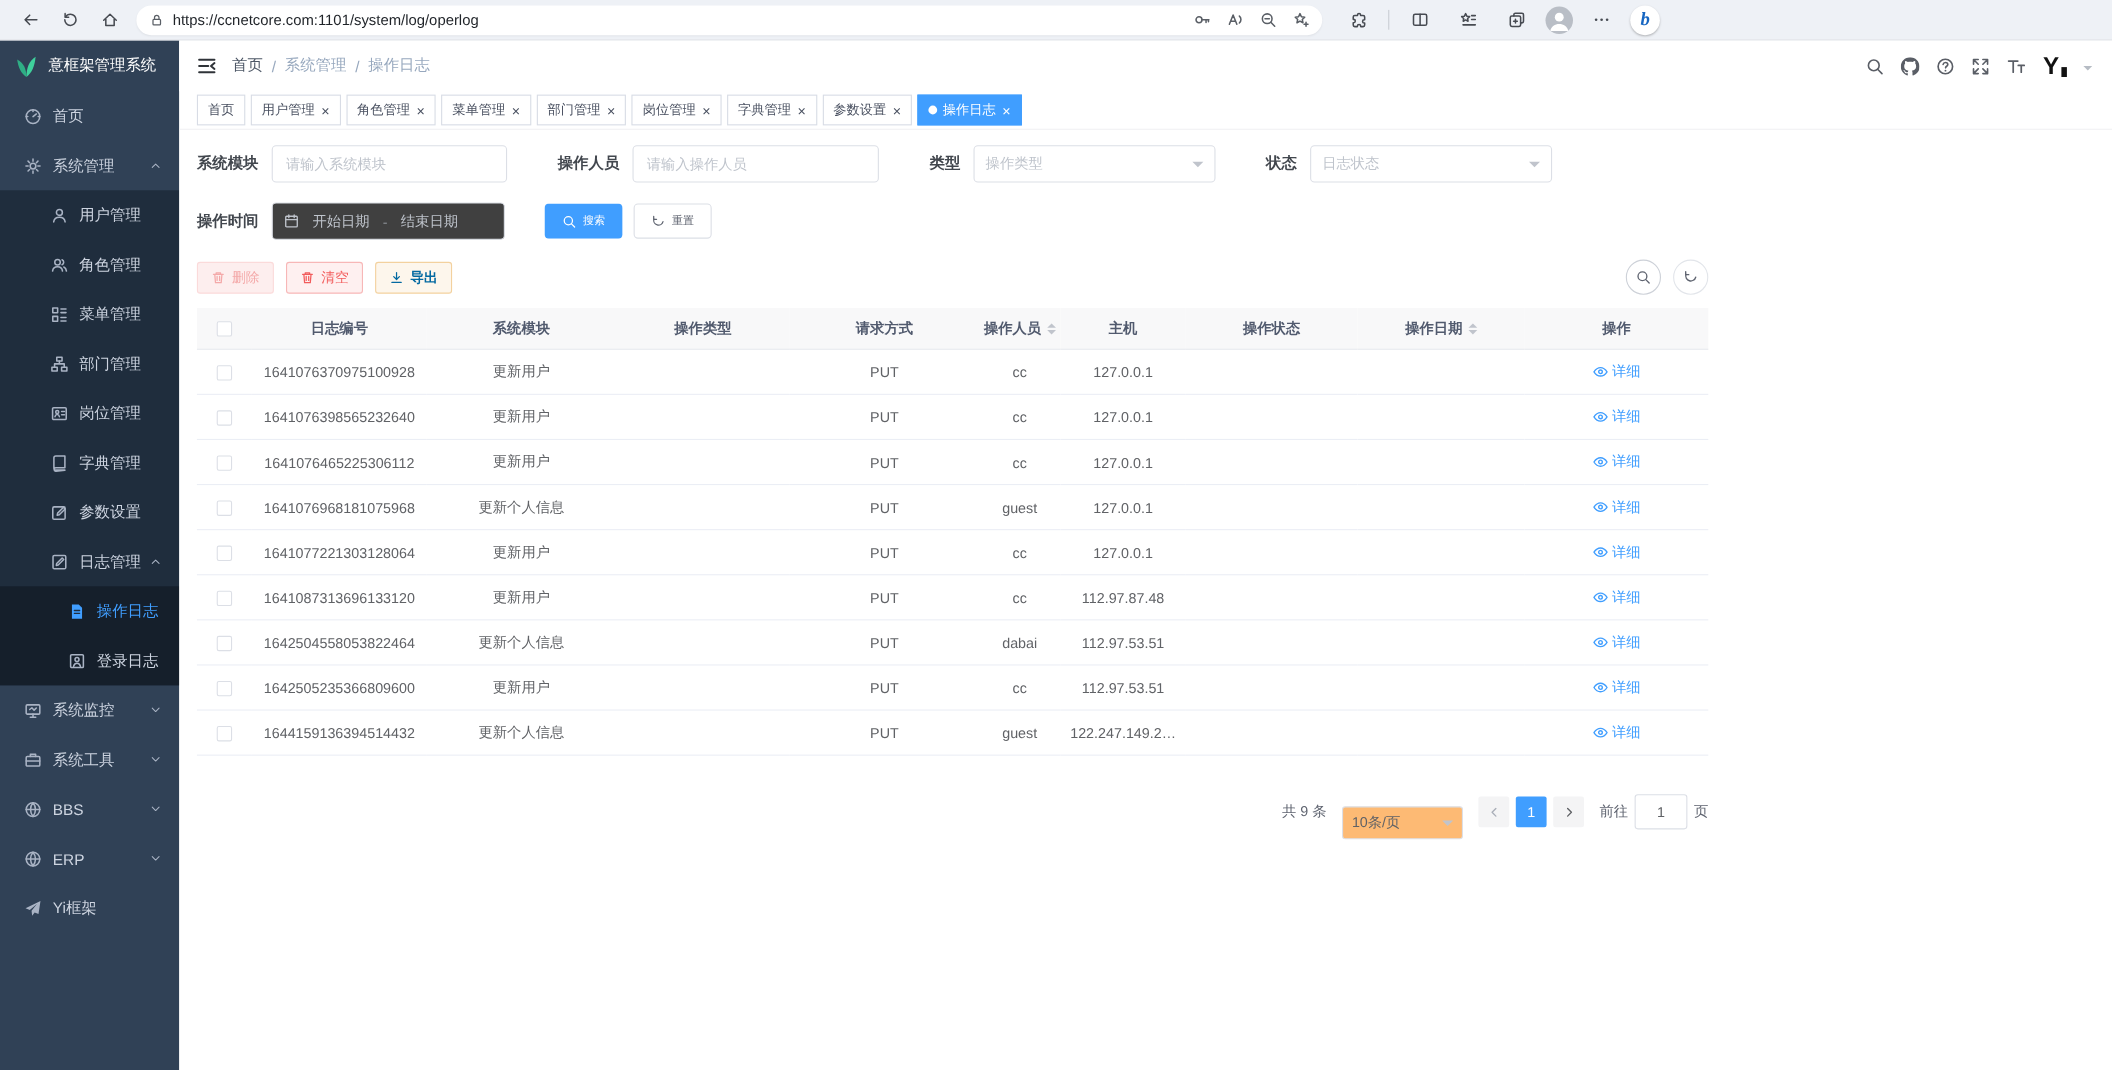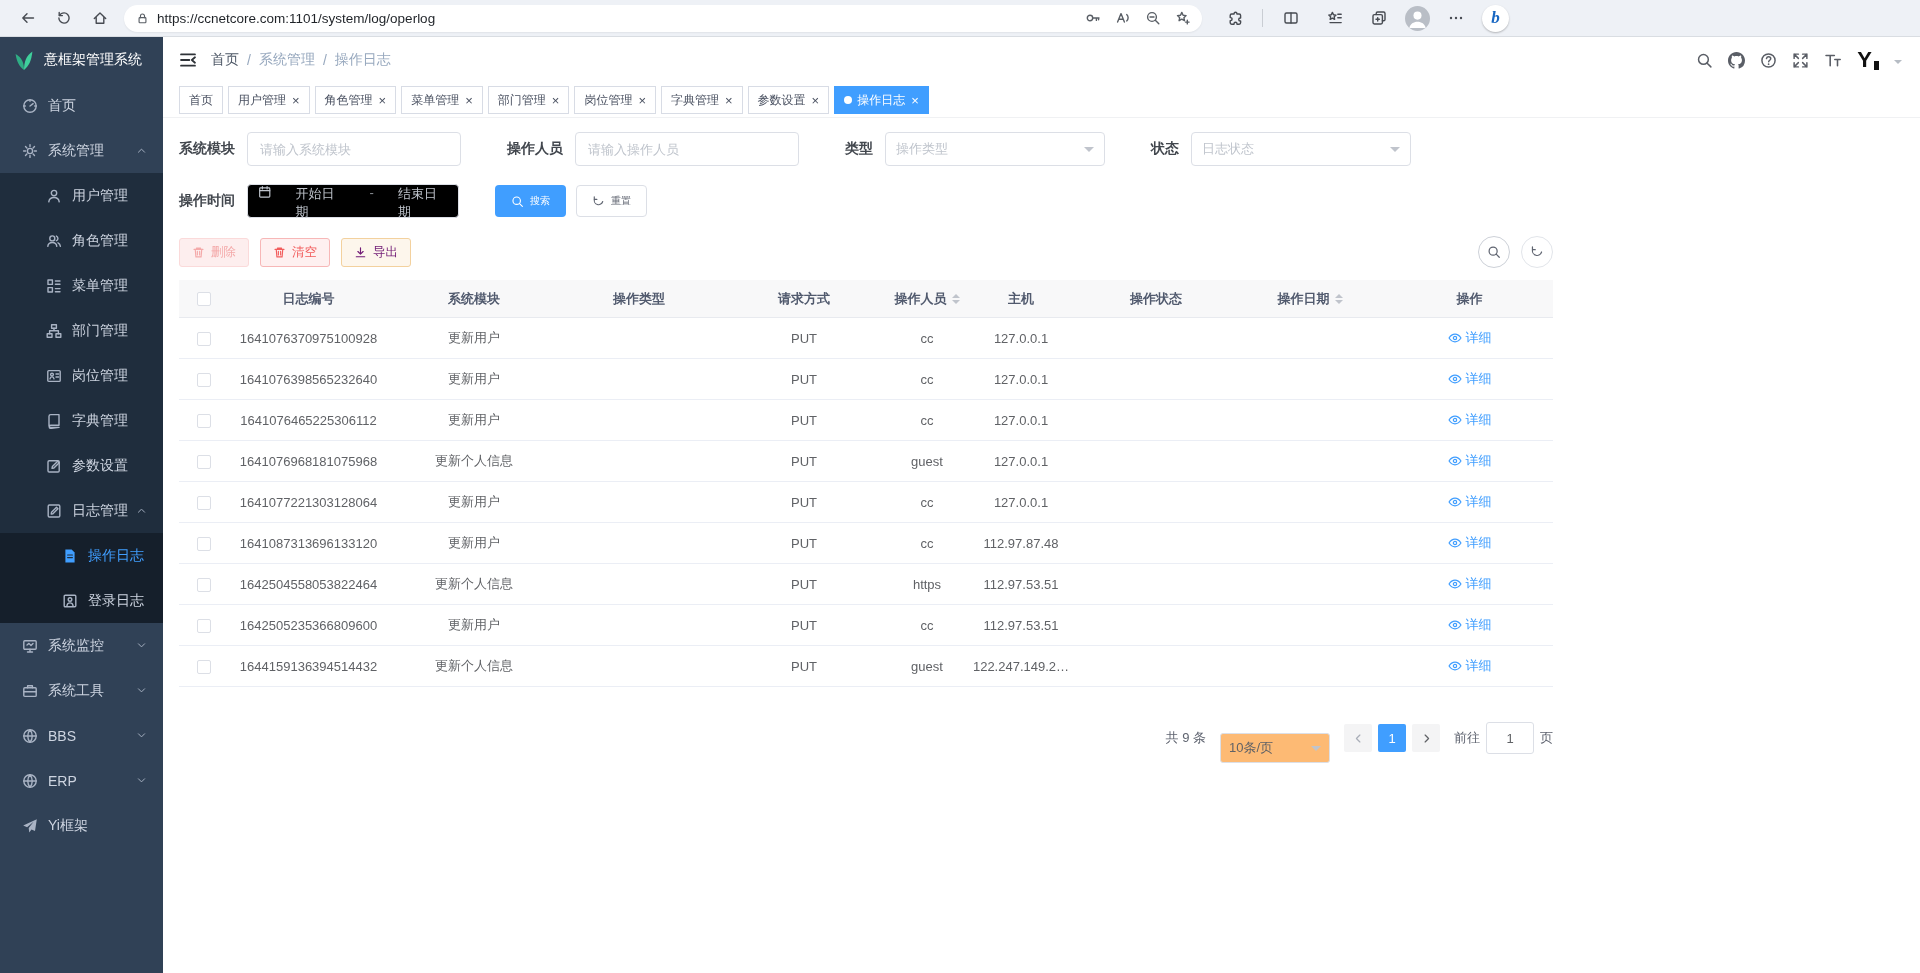--- a/index.html
+++ b/index.html
@@ -62,30 +62,30 @@
   .content{padding:14px 0 0 16px;width:1374px;}
   .frow{display:flex;align-items:center;margin-bottom:18px;}
   .fitem{display:flex;align-items:center;margin-right:46px;}
   .flabel{font-size:14px;font-weight:bold;color:#42474e;margin-right:12px;white-space:nowrap;}
   .tinput{width:188px;height:32px;border:1px solid #dcdfe6;border-radius:4px;padding:0 12px;font-size:13px;color:#0f172a;outline:none;
       font-family:inherit;}
   .tinput::placeholder{color:#bfc4cc;}
   .fselect{width:198px;height:32px;border:1px solid #dcdfe6;border-radius:4px;display:flex;align-items:center;justify-content:space-between;
       padding:0 10px;font-size:13px;color:#bfc4cc;cursor:pointer;background:#fff;}
   .sel-caret{width:0;height:0;border:5px solid transparent;border-top-color:#c0c4cc;margin-top:5px;}
-  .daterange{width:190px;height:32px;border:1px solid #dcdfe6;border-radius:4px;display:flex;gap:24px;padding:0 10px;
-      font-size:13px;color:#bfc4cc;background:#000000;cursor:pointer;}
+  .daterange{width:190px;height:32px;border:1px solid #dcdfe6;border-radius:4px;display:flex;align-items:center;gap:12px;padding:0 10px;
+      font-size:13px;color:#bfc4cc;background:#404040;cursor:pointer;}
   .daterange .rsep{color:#8b9096;}
   .btn{height:32px;border-radius:4px;display:inline-flex;align-items:center;gap:6px;padding:0 15px;font-size:10px;cursor:pointer;border:1px solid transparent;white-space:nowrap;}
   .btn-primary{background:#409EFF;color:#fff;}
   .btn-plain{background:#fff;border-color:#dcdfe6;color:#5f6470;}
   .btn-sm{height:29px;padding:0 12px;border-radius:3px;font-size:12.5px;}
   .btn-danger-dis{background:#fdeeee;border-color:#fbdada;color:#f4a9a9;cursor:not-allowed;}
   .btn-danger{background:#fef0f0;border-color:#f7b7b7;color:#f25c5c;}
-  .btn-warn{background:#fdf6ec;border-color:#f3d19e;color:#701a75;}
+  .btn-warn{background:#fdf6ec;border-color:#f3d19e;color:#0369a1;font-weight:bold;}
   .toolbar{display:flex;align-items:center;gap:11px;margin-bottom:12px;}
   .circle-btn{width:30px;height:30px;border-radius:50%;border:1px solid #cdd1d8;display:flex;align-items:center;justify-content:center;
       color:#5f6470;background:#fff;cursor:pointer;}
   .toolbar .spacer{flex:1;}
 
   
   table.grid{border-collapse:collapse;width:1374px;table-layout:fixed;font-size:13px;}
   .grid th{background:#f8f8f9;color:#515a6e;font-weight:bold;height:37px;text-align:center;padding:0 4px;white-space:nowrap;}
   .grid td{height:40px;text-align:center;color:#606266;border-bottom:1px solid #ebeef5;padding:0 4px;overflow:hidden;text-overflow:ellipsis;white-space:nowrap;}
   .grid tr.hrow{border-bottom:1px solid #e8eaef;}
@@ -766,21 +766,21 @@
               </span>
             </td>
           </tr>
 
           <tr>
             <td><input type="checkbox" class="cb" style=""></td>
             <td>1642504558053822464</td>
             <td>更新个人信息</td>
             <td></td>
             <td>PUT</td>
-            <td>https</td>
+            <td>dabai</td>
             <td>112.97.53.51</td>
             <td></td>
             <td></td>
             <td>
               <span class="detail-link">
                 <svg class="ic" viewBox="0 0 16 16">
                       <path d="M1.2 8S4 3.6 8 3.6 14.8 8 14.8 8 12 12.4 8 12.4 1.2 8 1.2 8z"></path>
                       <circle cx="8" cy="8" r="1.9"></circle>
                     </svg>
                 <span>详细</span>

